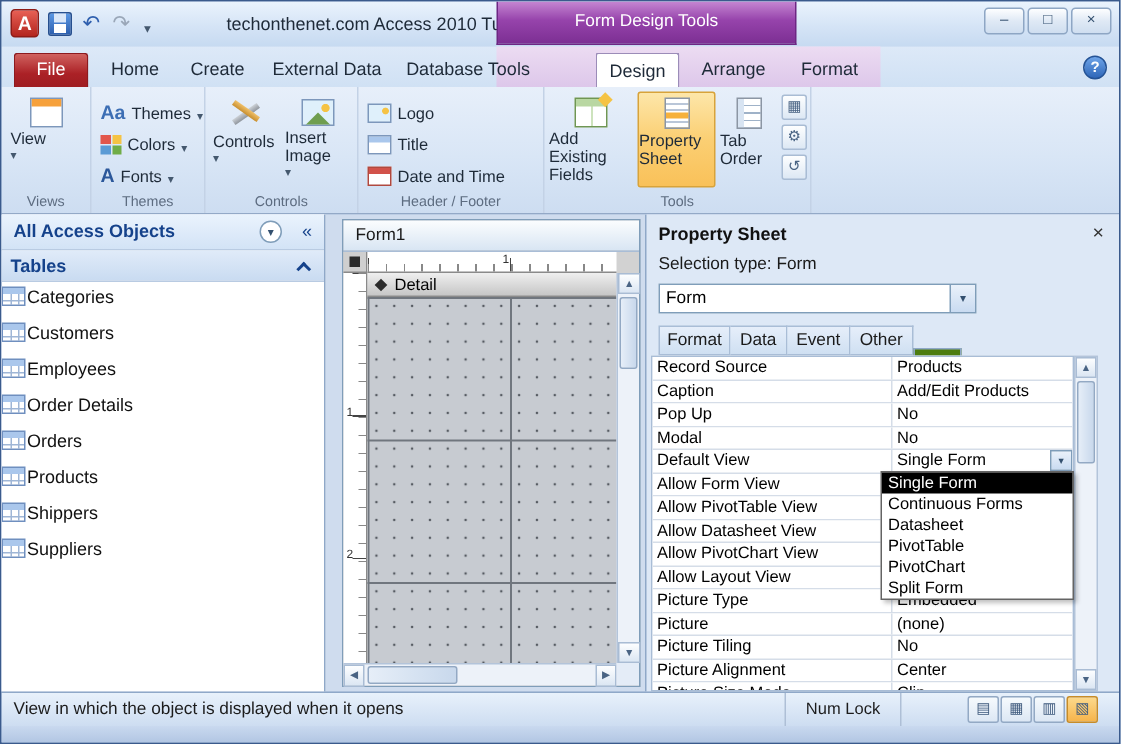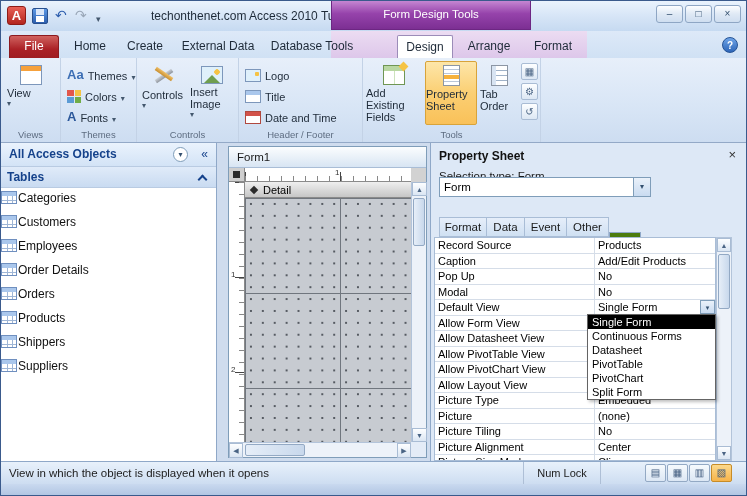--- a/index.html
+++ b/index.html
@@ -151,21 +151,21 @@
     border:1px solid #a9bcd4; }
   .sb-v .sb-btn { width:15px; height:14px; line-height:13px; left:0; }
   .sb-h .sb-btn { width:14px; height:15px; line-height:14px; top:0; }
   .sb-thumb { position:absolute; background:linear-gradient(90deg,#e6eef8,#c8d8ec); border:1px solid #93a9c4; border-radius:2px; }
 
   
   .ps { position:absolute; left:429px; top:0; width:316px; height:318px; background:#dde8f6; border-left:1px solid #8fa8c8; }
   .ps-title { position:absolute; left:8px; top:6px; font-size:12px; font-weight:bold; color:#111; }
   .ps-close { position:absolute; right:10px; top:4px; font-size:13px; color:#333; }
   .ps-seltype { position:absolute; left:8px; top:27px; font-size:11.5px; color:#1a1a1a; }
-  .ps-combo { position:absolute; left:8px; top:34px; width:212px; height:20px; background:#fff; border:1px solid #7f9db9;
+  .ps-combo { position:absolute; left:8px; top:46px; width:212px; height:20px; background:#fff; border:1px solid #7f9db9;
     font-size:11.5px; line-height:18px; padding-left:4px; color:#000; }
   .ps-combo-btn { position:absolute; right:0; top:0; width:17px; height:18px;
     background:linear-gradient(#eaf1fa,#c9dbf1); border-left:1px solid #7f9db9;
     font-size:8px; text-align:center; line-height:17px; color:#34506f; }
   .ps-tabs { position:absolute; left:8px; top:73px; height:21px; display:flex; }
   .ps-tab { height:20px; margin-top:1px; line-height:19px; text-align:center; font-size:11.5px; color:#1a1a1a;
     background:linear-gradient(#e6eefa,#cfe0f2); border:1px solid #a9bdd6; border-left:none; }
   .ps-tab:first-child { border-left:1px solid #a9bdd6; }
   .ps-tab.active { background:#4d7c0f; height:21px; margin-top:16px; line-height:20px; border:1px solid #8fa8c8; border-bottom:none; }
   .ps-grid { position:absolute; left:3px; top:94px; width:282px; bottom:0; background:#fff; border:1px solid #a9bdd6; overflow:hidden; }
@@ -424,25 +424,25 @@
           <div class="pval">
             <span>Single Form</span>
             <span class="combo-btn">▾</span>
           </div>
         </div>
         <div class="prow">
             <div class="pname">Allow Form View</div>
             <div class="pval"></div>
           </div>
         <div class="prow">
+            <div class="pname">Allow PivotTable View</div>
+            <div class="pval"></div>
+          </div>
+        <div class="prow">
             <div class="pname">Allow Datasheet View</div>
-            <div class="pval"></div>
-          </div>
-        <div class="prow">
-            <div class="pname">Allow PivotTable View</div>
             <div class="pval"></div>
           </div>
         <div class="prow">
             <div class="pname">Allow PivotChart View</div>
             <div class="pval"></div>
           </div>
         <div class="prow">
             <div class="pname">Allow Layout View</div>
             <div class="pval"></div>
           </div>

